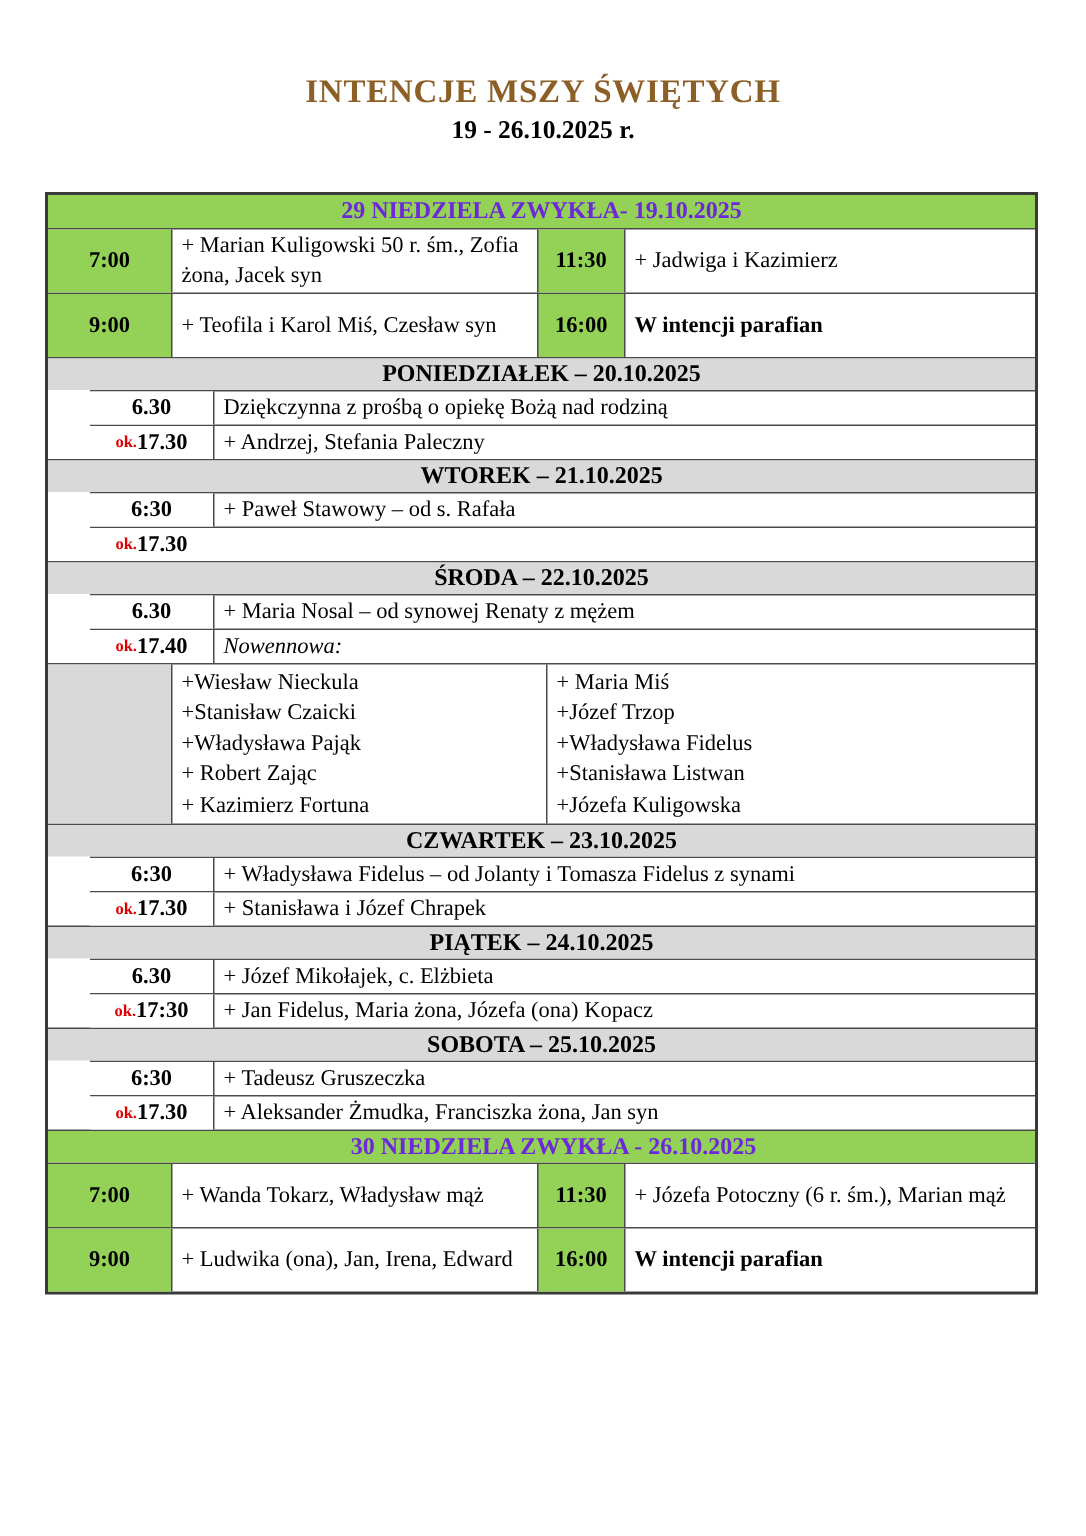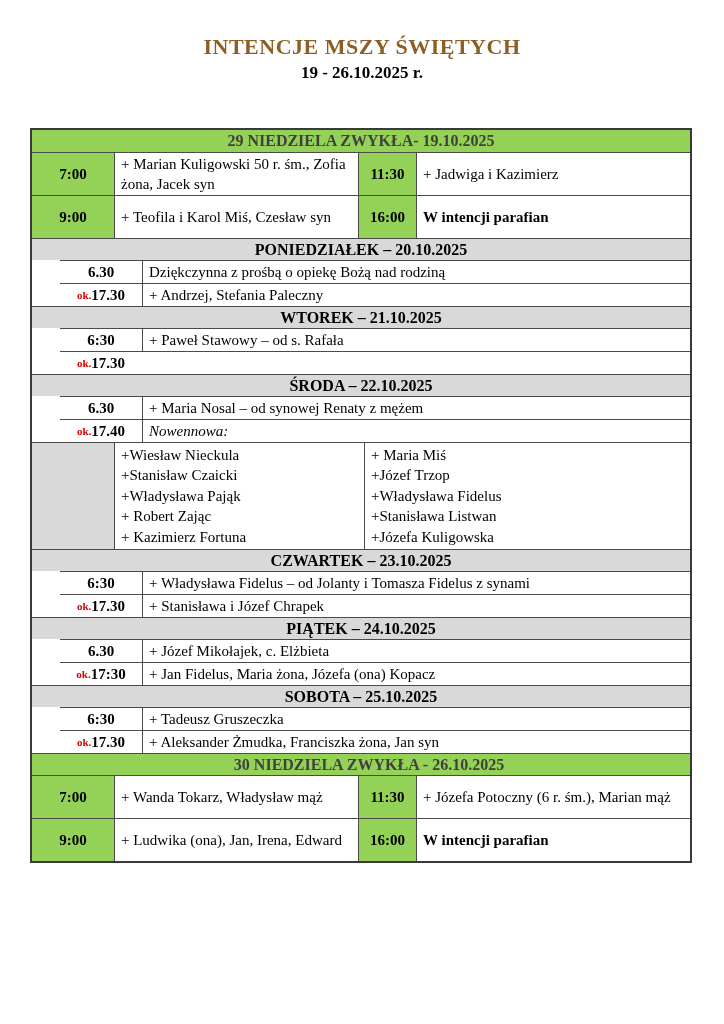--- a/index.html
+++ b/index.html
@@ -10,21 +10,21 @@
   .page {
     position: relative;
     width: 724px;
     height: 1024px;
     background: #ffffff;
     font-family: "Liberation Serif", "DejaVu Serif", serif;
     color: #000000;
     overflow: hidden;
   }
   .title {
-    margin: 34px 0 0 0;
+    margin: 48px 0 0 0;
     text-align: center;
     font-size: 22px;
     font-weight: bold;
     letter-spacing: 0.5px;
     color: #8C5F26;
   }
   .subtitle {
     margin: 3px 0 0 0;
     text-align: center;
     font-size: 17px;
@@ -64,21 +64,21 @@
     min-height: 22px;
   }
   .day-header .tcell {
     justify-content: center;
     font-weight: bold;
     font-size: 16px;
     padding: 0 4px;
   }
   .day-header.sunday .tcell {
     background: #93D157;
-    color: #404040;
+    color: #6d28d9;
   }
   .day-header.weekday .tcell {
     background: #D9D9D9;
     color: #000000;
   }
 
   
   .sunday-row { grid-template-columns: 82px 244px 58px 1fr; min-height: 43px; }
   .time-cell {
     justify-content: center;

